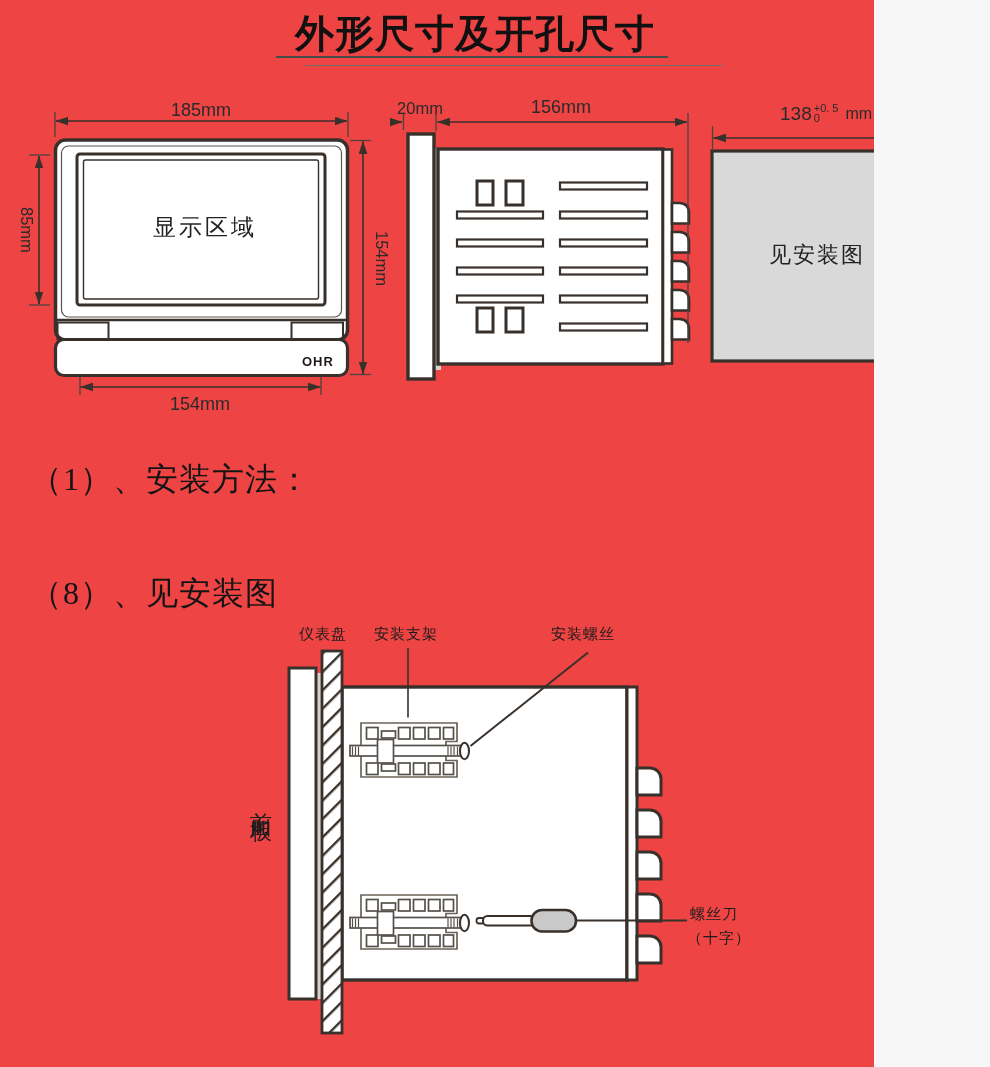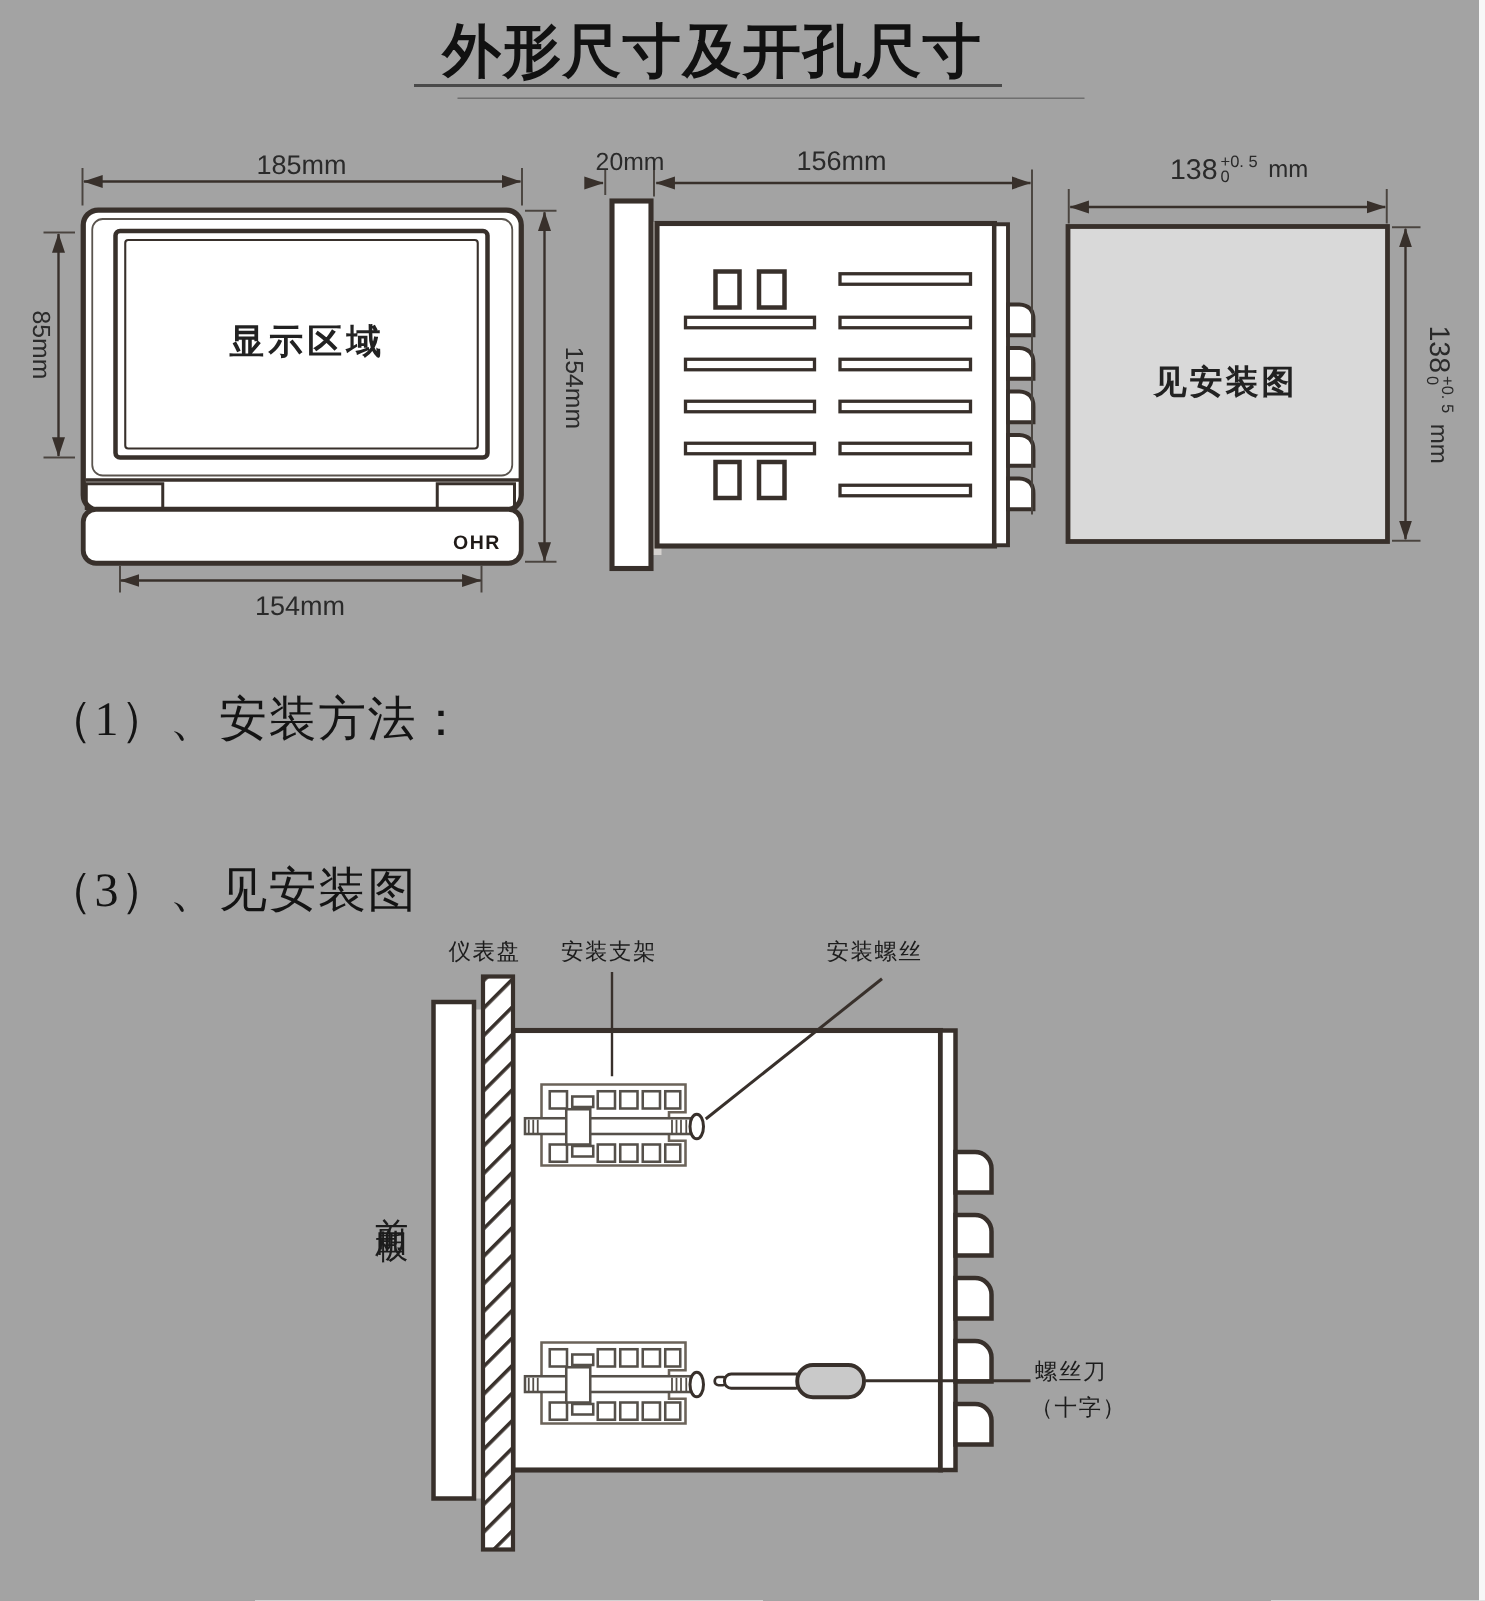--- a/index.html
+++ b/index.html
@@ -1,26 +1,26 @@
 <!DOCTYPE html>
 <html><head>
 <meta charset="utf-8">
 <style>
   html,body{margin:0;padding:0;background:#f7f7f7;}
-  .page{position:relative;width:986px;height:1067px;background:#a3a3a3;overflow:hidden;
+  .page{position:relative;width:874px;height:1067px;background:#ef4444;overflow:hidden;
         font-family:"Liberation Serif","DejaVu Serif",serif;color:#1b1b1b;}
   svg{position:absolute;left:0;top:0;}
   .abs{position:absolute;white-space:nowrap;}
   .title{font-family:"DejaVu Sans","Liberation Sans",sans-serif;font-weight:700;
          font-size:39px;letter-spacing:1px;color:#111;}
   .rule{position:absolute;background:#4a4a4a;}
   .dim{font-family:"Liberation Sans","DejaVu Sans",sans-serif;font-size:18px;color:#2a2a2a;
        text-align:center;}
   .rot{transform:rotate(90deg);transform-origin:0 0;}
-  .cjk-b{font-weight:700;color:#222;text-align:center;}
+  .cjk-b{font-weight:400;color:#222;text-align:center;}
   .ins{font-size:32px;color:#141414;letter-spacing:1px;}
   .lbl{font-size:15px;color:#1c1c1c;letter-spacing:1px;}
   .vert{writing-mode:vertical-rl;text-orientation:upright;letter-spacing:4px;line-height:1.05;}
   .brand{font-family:"Liberation Sans","DejaVu Sans",sans-serif;font-weight:700;
          font-size:13px;letter-spacing:1px;color:#1f1a17;}
   .dimset{display:inline-flex;align-items:center;font-family:"Liberation Sans","DejaVu Sans",sans-serif;color:#2a2a2a;}
   .dimset .v{font-size:19px;}
   .dimset .tol{display:inline-flex;flex-direction:column;justify-content:center;
                font-size:11px;line-height:10px;margin:0 2px 0 2px;transform:translateY(-1px);}
   .dimset .u{font-size:16px;margin-left:5px;}
@@ -213,21 +213,21 @@
     <span class="v">138</span>
       <span class="tol">
         <span>+0. 5</span>
         <span>0</span>
       </span>
       <span class="u">mm</span>
   </div>
   <div class="abs cjk-b" style="left:769px;top:240px;font-size:22px;letter-spacing:2px;">见安装图</div>
 
   <div class="abs ins" style="left:30px;top:458px;">（1）、安装方法：</div>
-  <div class="abs ins" style="left:30px;top:572px;">（3）、见安装图</div>
+  <div class="abs ins" style="left:30px;top:572px;">（8）、见安装图</div>
 
   <div class="abs lbl" style="left:299px;top:625px;">仪表盘</div>
   <div class="abs lbl" style="left:374px;top:625px;">安装支架</div>
   <div class="abs lbl" style="left:551px;top:625px;">安装螺丝</div>
   <div class="abs lbl vert" style="left:250px;top:795px;font-size:22px;">前面板</div>
   <div class="abs lbl" style="left:690px;top:905px;">螺丝刀</div>
   <div class="abs lbl" style="left:687px;top:929px;">（十字）</div>
 
 </div>
 

